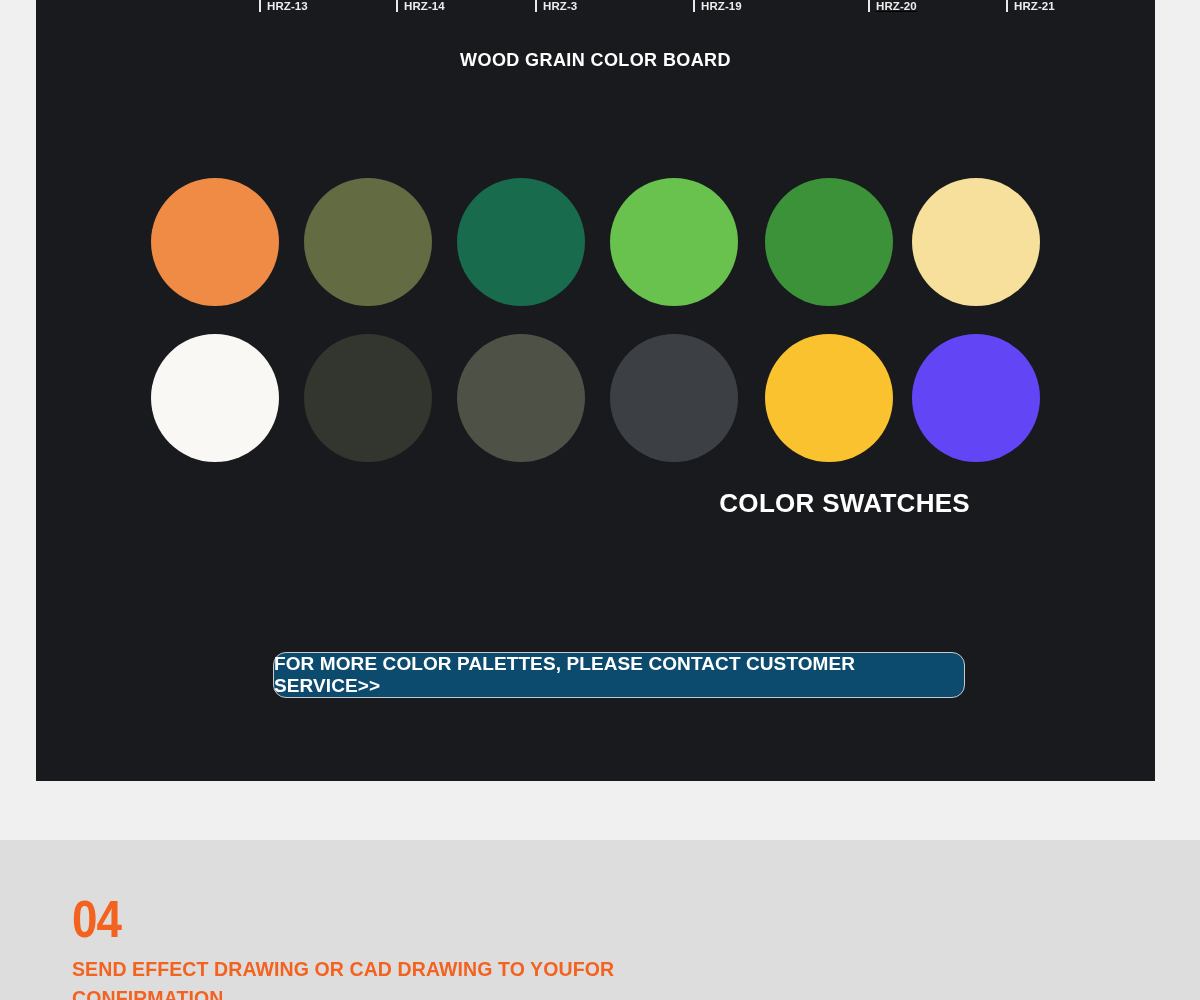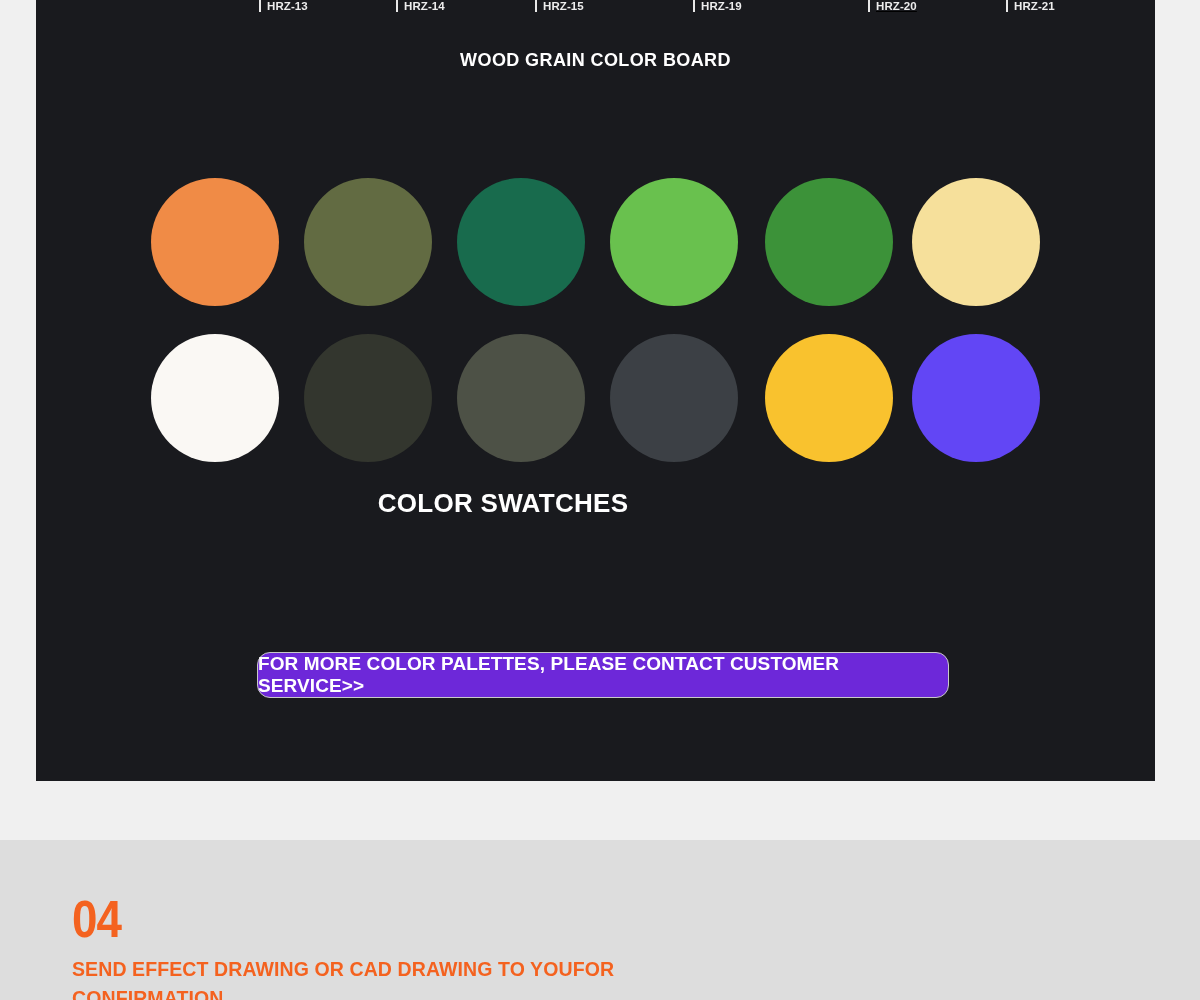--- a/index.html
+++ b/index.html
@@ -70,21 +70,21 @@
     font-size: 18px;
     font-weight: 700;
     letter-spacing: 0.4px;
   }
 
   .swatch-caption {
     position: absolute;
     left: 0;
     top: 548px;
     width: 934px;
-    text-align: center;
+    text-align: right;
     color: #FFFFFF;
     font-size: 26px;
     font-weight: 600;
     letter-spacing: 0.3px;
   }
 
   
   .swatch-grid {
     position: absolute;
     left: 115px;
@@ -171,21 +171,21 @@
       <div class="code-label" style="left: 200px;">
         <span class="code-tick"></span>
         <span class="code-text">HRZ-13</span>
       </div>
       <div class="code-label" style="left: 337px;">
         <span class="code-tick"></span>
         <span class="code-text">HRZ-14</span>
       </div>
       <div class="code-label" style="left: 476px;">
         <span class="code-tick"></span>
-        <span class="code-text">HRZ-15</span>
+        <span class="code-text">HRZ-3</span>
       </div>
       <div class="code-label" style="left: 634px; text-align: right;">
         <span class="code-tick"></span>
         <span class="code-text">HRZ-19</span>
       </div>
       <div class="code-label" style="left: 809px; text-decoration: underline;">
         <span class="code-tick"></span>
         <span class="code-text">HRZ-20</span>
       </div>
       <div class="code-label" style="left: 947px; align-items: center;">
@@ -210,18 +210,18 @@
         <div class="swatch" style="left: 153px; background: rgb(51, 54, 46);"></div>
         <div class="swatch" style="left: 306px; background: rgb(77, 81, 70);"></div>
         <div class="swatch" style="left: 459px; background: rgb(60, 64, 69);"></div>
         <div class="swatch" style="left: 614px; background: rgb(249, 194, 46);"></div>
         <div class="swatch" style="left: 761px; background: rgb(98, 70, 245);"></div>
       </div>
   </div>
 
   <div class="swatch-caption">COLOR SWATCHES</div>
 
-  <div class="cta-button" style="background: #6d28d9; border-color: rgb(201, 201, 201);">FOR MORE COLOR PALETTES, PLEASE CONTACT CUSTOMER SERVICE&gt;&gt;</div>
+  <div class="cta-button" style="background: #0c4a6e; border-color: rgb(201, 201, 201); margin-left: 16px;">FOR MORE COLOR PALETTES, PLEASE CONTACT CUSTOMER SERVICE&gt;&gt;</div>
 </div>
 
 <div class="step-number" style="color: rgb(244, 98, 31);">04</div>
 
 <div class="step-heading" style="color: rgb(244, 98, 31);">SEND EFFECT DRAWING OR CAD DRAWING TO YOUFOR CONFIRMATION</div>
 
 </body></html>

